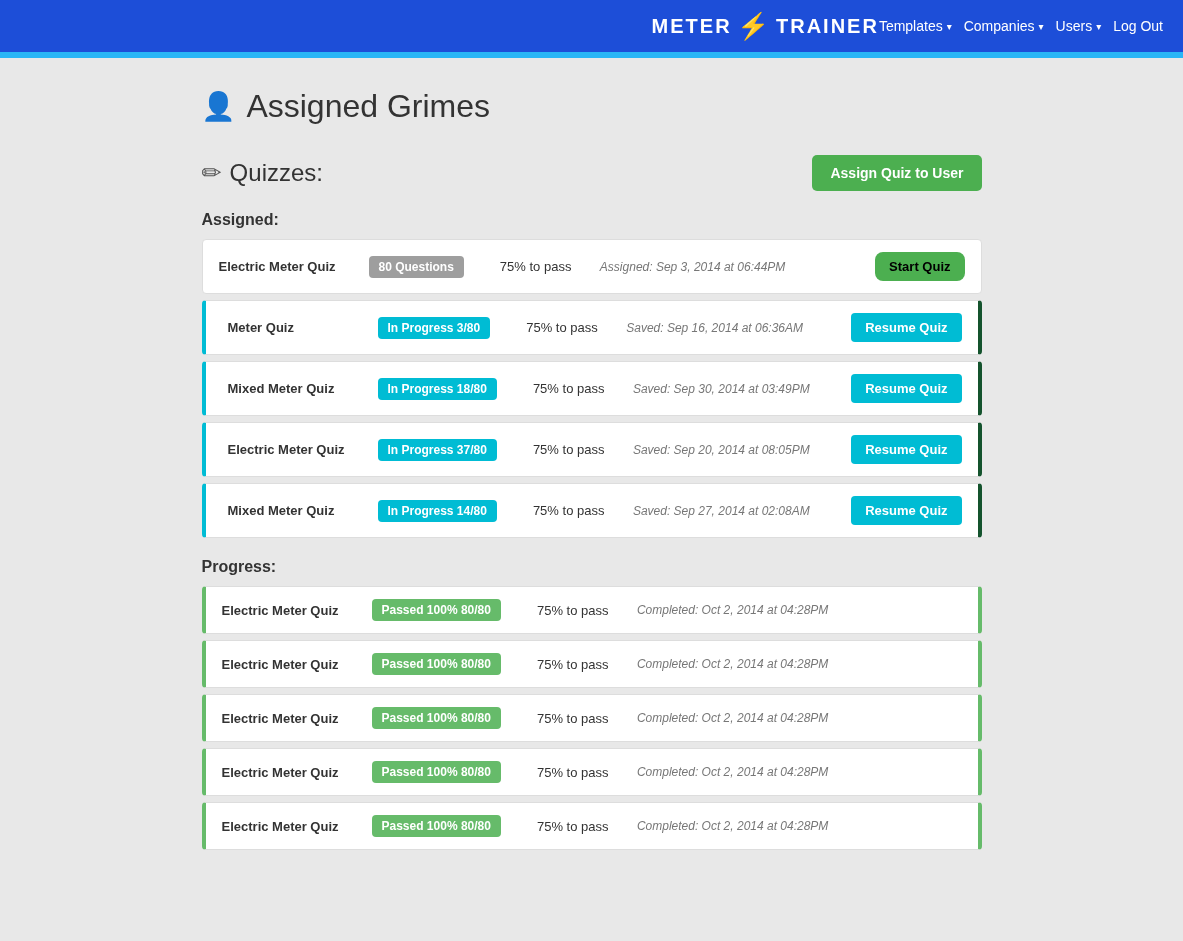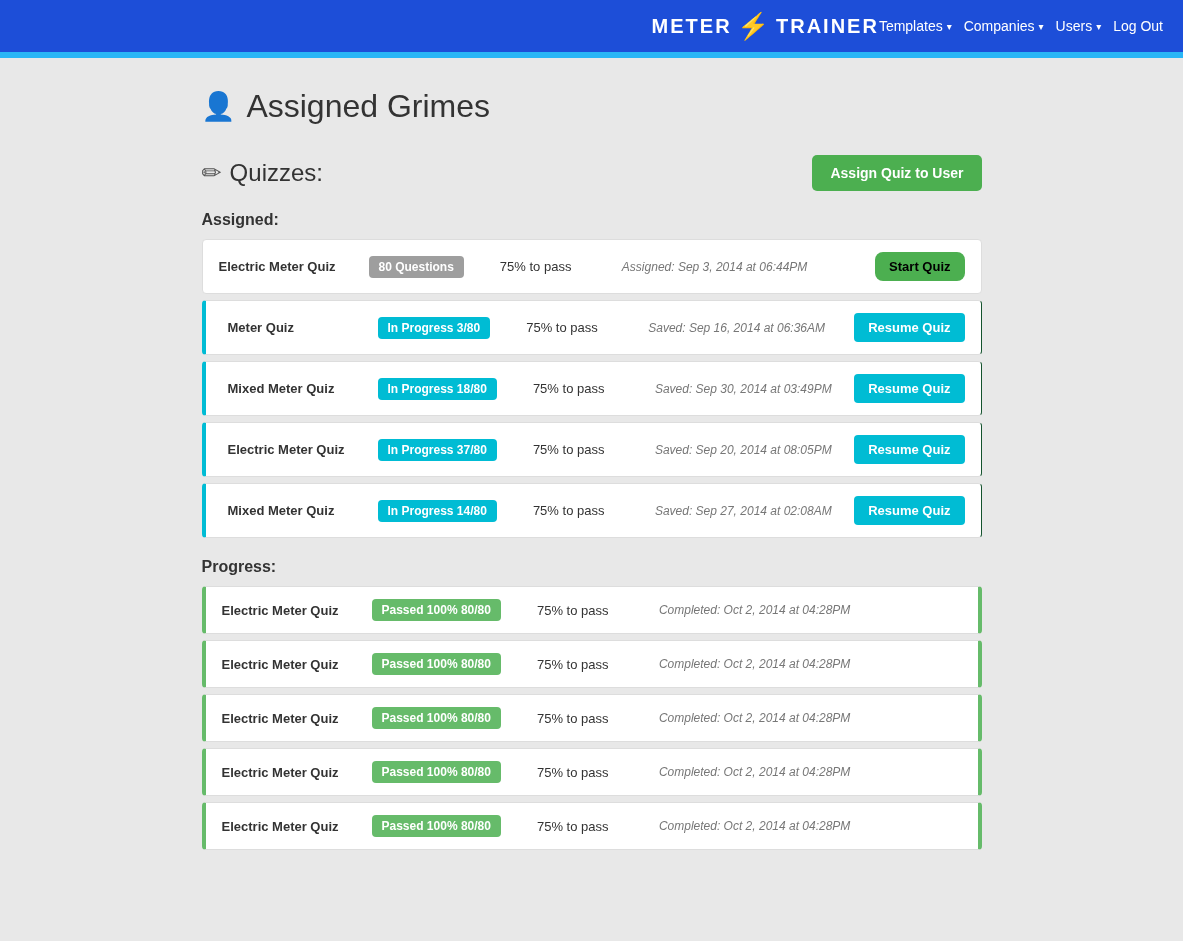--- a/index.html
+++ b/index.html
@@ -116,21 +116,21 @@
       background: white;
       border: 1px solid #ddd;
       border-radius: 4px;
       display: flex;
       align-items: center;
       padding: 12px 16px;
       margin-bottom: 6px;
     }
     .quiz-row.in-progress {
       border-left: 4px solid #00bcd4;
-      border-right: 1px solid #14532d;
+      border-right: 4px solid #14532d;
       padding-left: 22px;
     }
     .quiz-row.completed {
       border-left: 4px solid #66bb6a;
       border-right: 4px solid #66bb6a;
     }
 
     .quiz-name {
       width: 150px;
       font-size: 13px;
@@ -160,21 +160,20 @@
       font-size: 13px;
       color: #333;
       flex-shrink: 0;
     }
 
     .quiz-date {
       flex: 1;
       font-size: 12px;
       color: #777;
       font-style: italic;
-      margin-left: 22px;
     }
 
     .quiz-action {
       flex-shrink: 0;
     }
 
     .start-btn {
       background: #4caf50;
       color: #000000;
       border: none;

